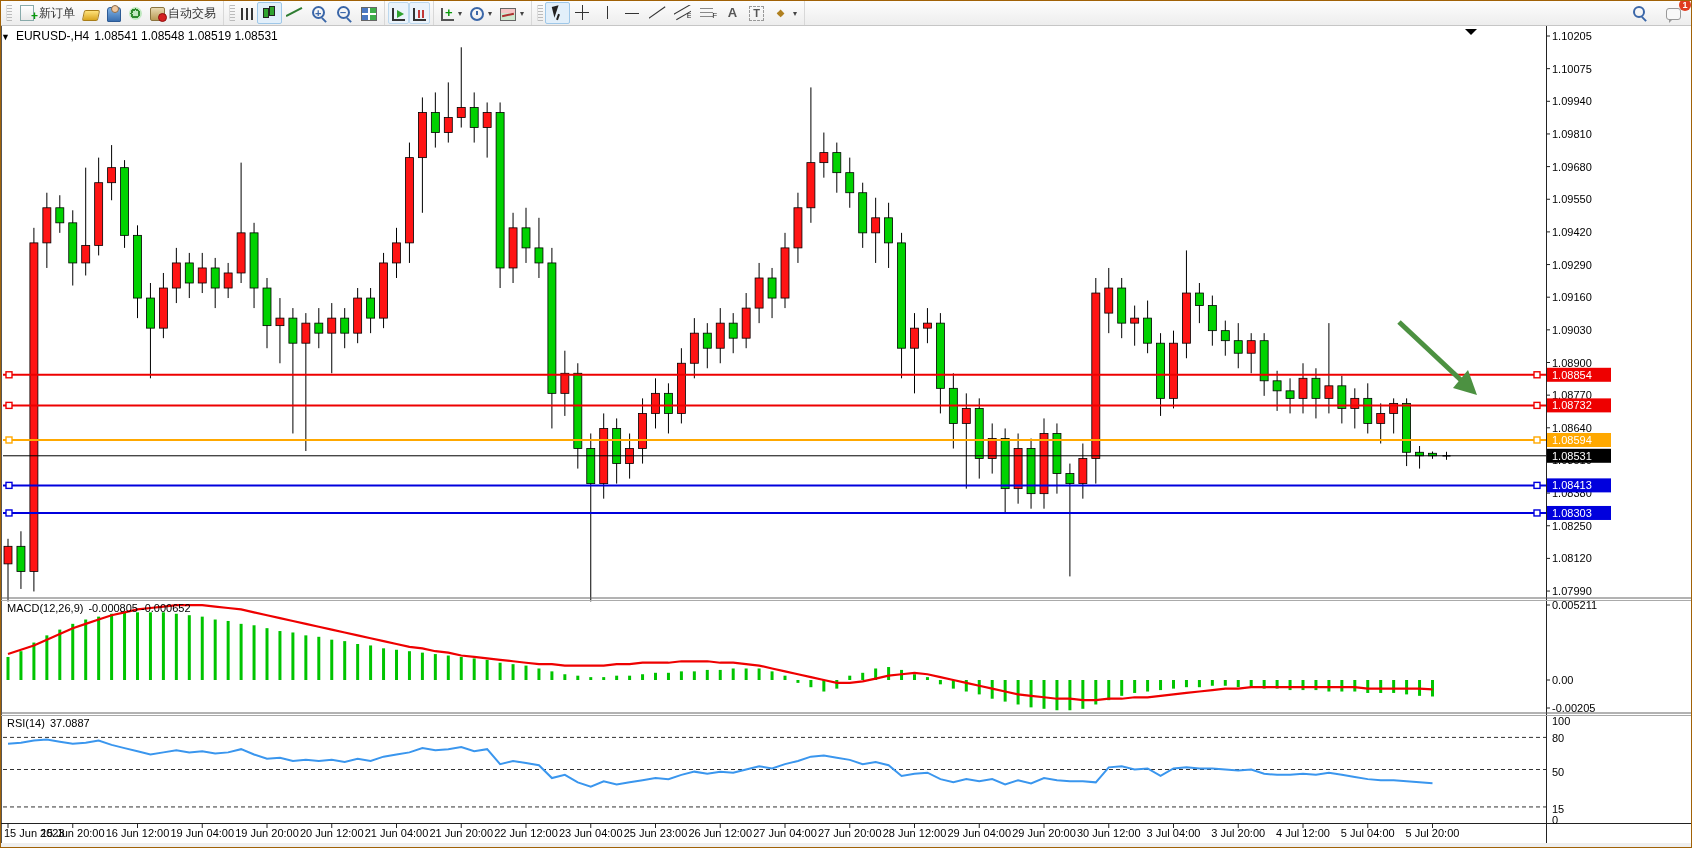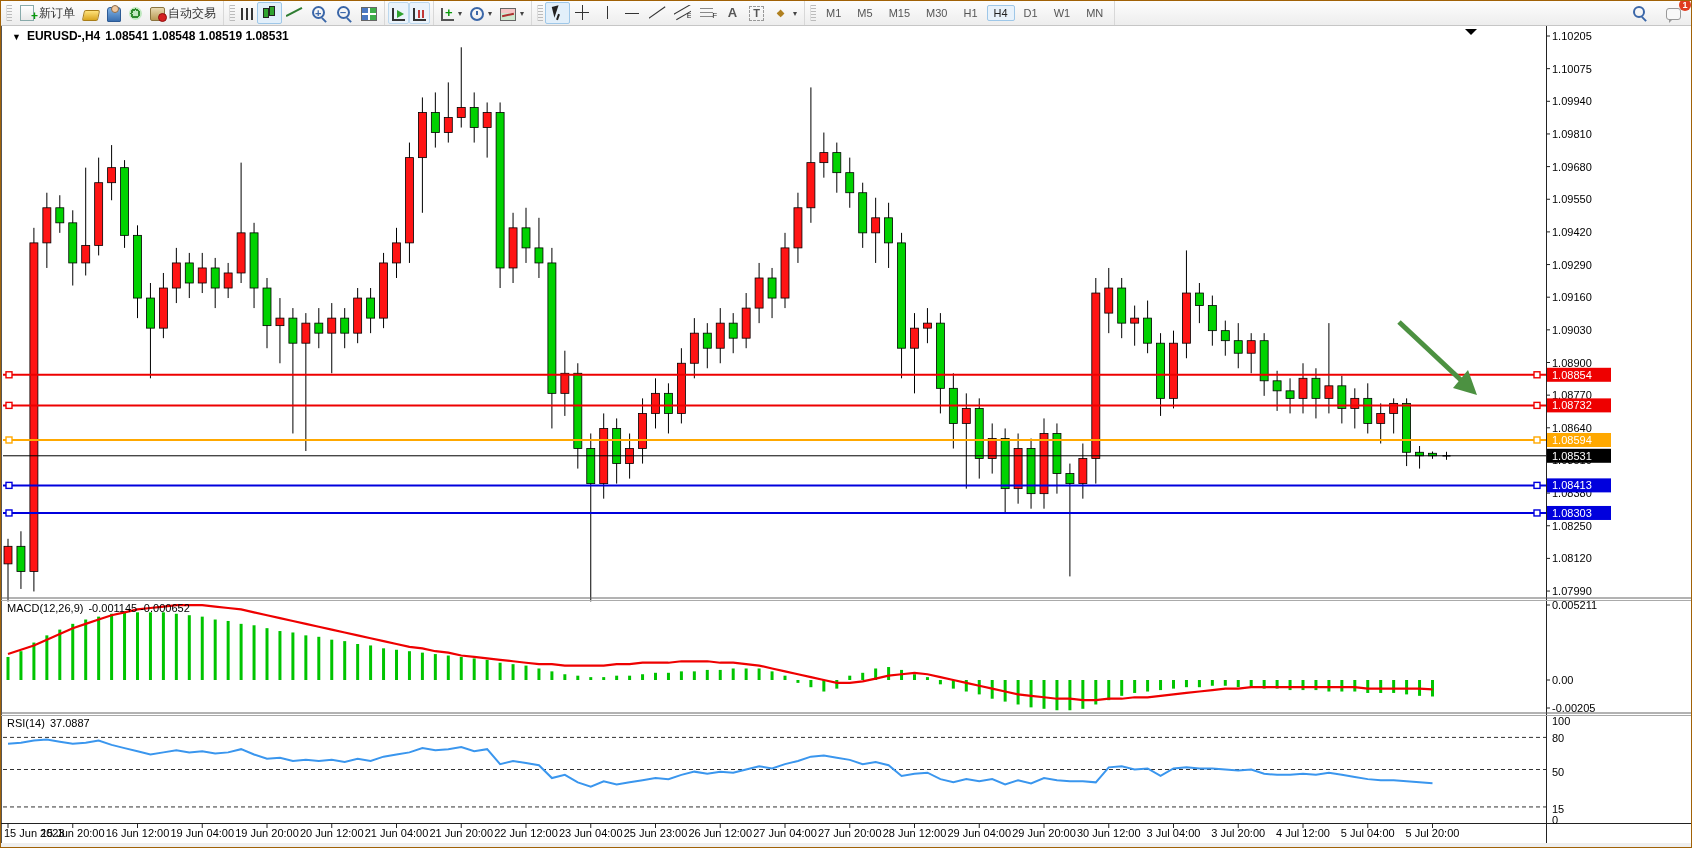--- a/index.html
+++ b/index.html
@@ -69,21 +69,21 @@
   #tb-right{margin-left:auto;display:flex;align-items:center;padding-right:8px;gap:10px;border:none;}
   .ic-search::before{content:"";position:absolute;left:2px;top:1px;width:8px;height:8px;border:2px solid #3a66a8;border-radius:50%;}
   .ic-search::after{content:"";position:absolute;right:1px;bottom:1px;width:6px;height:2px;background:#3a66a8;transform:rotate(45deg);}
   .ic-chat{background:#f8f8f8;border:1px solid #999;border-radius:3px;width:13px;height:10px;margin-top:2px;}
   .ic-chat::before{content:"";position:absolute;left:2px;bottom:-4px;border-top:4px solid #999;border-right:4px solid transparent;}
   .badge{position:absolute;right:-7px;top:-4px;background:#e03c1e;color:#fff;border-radius:50%;width:12px;height:12px;font-size:9px;line-height:12px;text-align:center;font-weight:bold;}
 
   
   #chart-svg{position:absolute;left:0;top:0;}
   .overlay{position:absolute;font-size:12px;color:#000;z-index:3;white-space:nowrap;}
-  #symbol-line{left:11px;top:28px;font-weight:bold;}
+  #symbol-line{left:0;top:28px;}
   #symbol-line .tri{font-size:9px;margin-right:6px;}
   #macd-label{left:6px;top:601px;font-size:11px;}
   #rsi-label{left:6px;top:716px;font-size:11px;text-align:center;}
   .lblpart{margin-right:5px;}
 </style>
 </head>
 <body>
 
 <div id="app">
 
@@ -186,32 +186,20 @@
           <span class="ic ic-A">A</span>
         </div>
       <div class="tb-btn">
           <span class="ic ic-T">T</span>
         </div>
       <div class="tb-btn">
           <span class="ic ic-arrows">◆</span>
           <span class="dd">▾</span>
         </div>
     </div>
-    <div class="tb-group" id="tf-group">
-      <div class="grip"></div>
-    <div class="tf">M1</div>
-        <div class="tf">M5</div>
-        <div class="tf">M15</div>
-        <div class="tf">M30</div>
-        <div class="tf">H1</div>
-        <div class="tf active">H4</div>
-        <div class="tf">D1</div>
-        <div class="tf">W1</div>
-        <div class="tf">MN</div>
-      </div>
     <div id="tb-right" class="tb-group">
       <div class="tb-btn">
           <span class="ic ic-search"></span>
         </div>
       <div class="tb-btn" style="position:relative;">
         <span class="ic ic-chat"></span>
         <span class="badge">1</span>
       </div>
     </div>
   </div>
@@ -690,18 +678,18 @@
       <polygon points="1476,394 1452,387 1467,369" fill="#4c9141"></polygon>
       <line x1="1441.5" y1="454.7889799999994" x2="1449.5" y2="454.7889799999994" stroke="#000" stroke-width="1.4"></line>
       <line x1="1445.5" y1="450.7889799999994" x2="1445.5" y2="458.7889799999994" stroke="#000" stroke-width="1"></line>
       <polygon points="1464,28 1476,28 1470,34" fill="#000"></polygon>
     </svg>
 
   <div class="overlay" id="symbol-line">
     <span class="tri">▼</span><span class="lblpart">EURUSD-,H4</span><span>1.08541 1.08548 1.08519 1.08531</span>
   </div>
   <div class="overlay" id="macd-label">
-    <span class="lblpart">MACD(12,26,9)</span><span>-0.001145 -0.000652</span>
+    <span class="lblpart">MACD(12,26,9)</span><span>-0.000805 -0.000652</span>
   </div>
   <div class="overlay" id="rsi-label">
     <span class="lblpart">RSI(14)</span><span>37.0887</span>
   </div>
 </div>
 
 </body></html>

